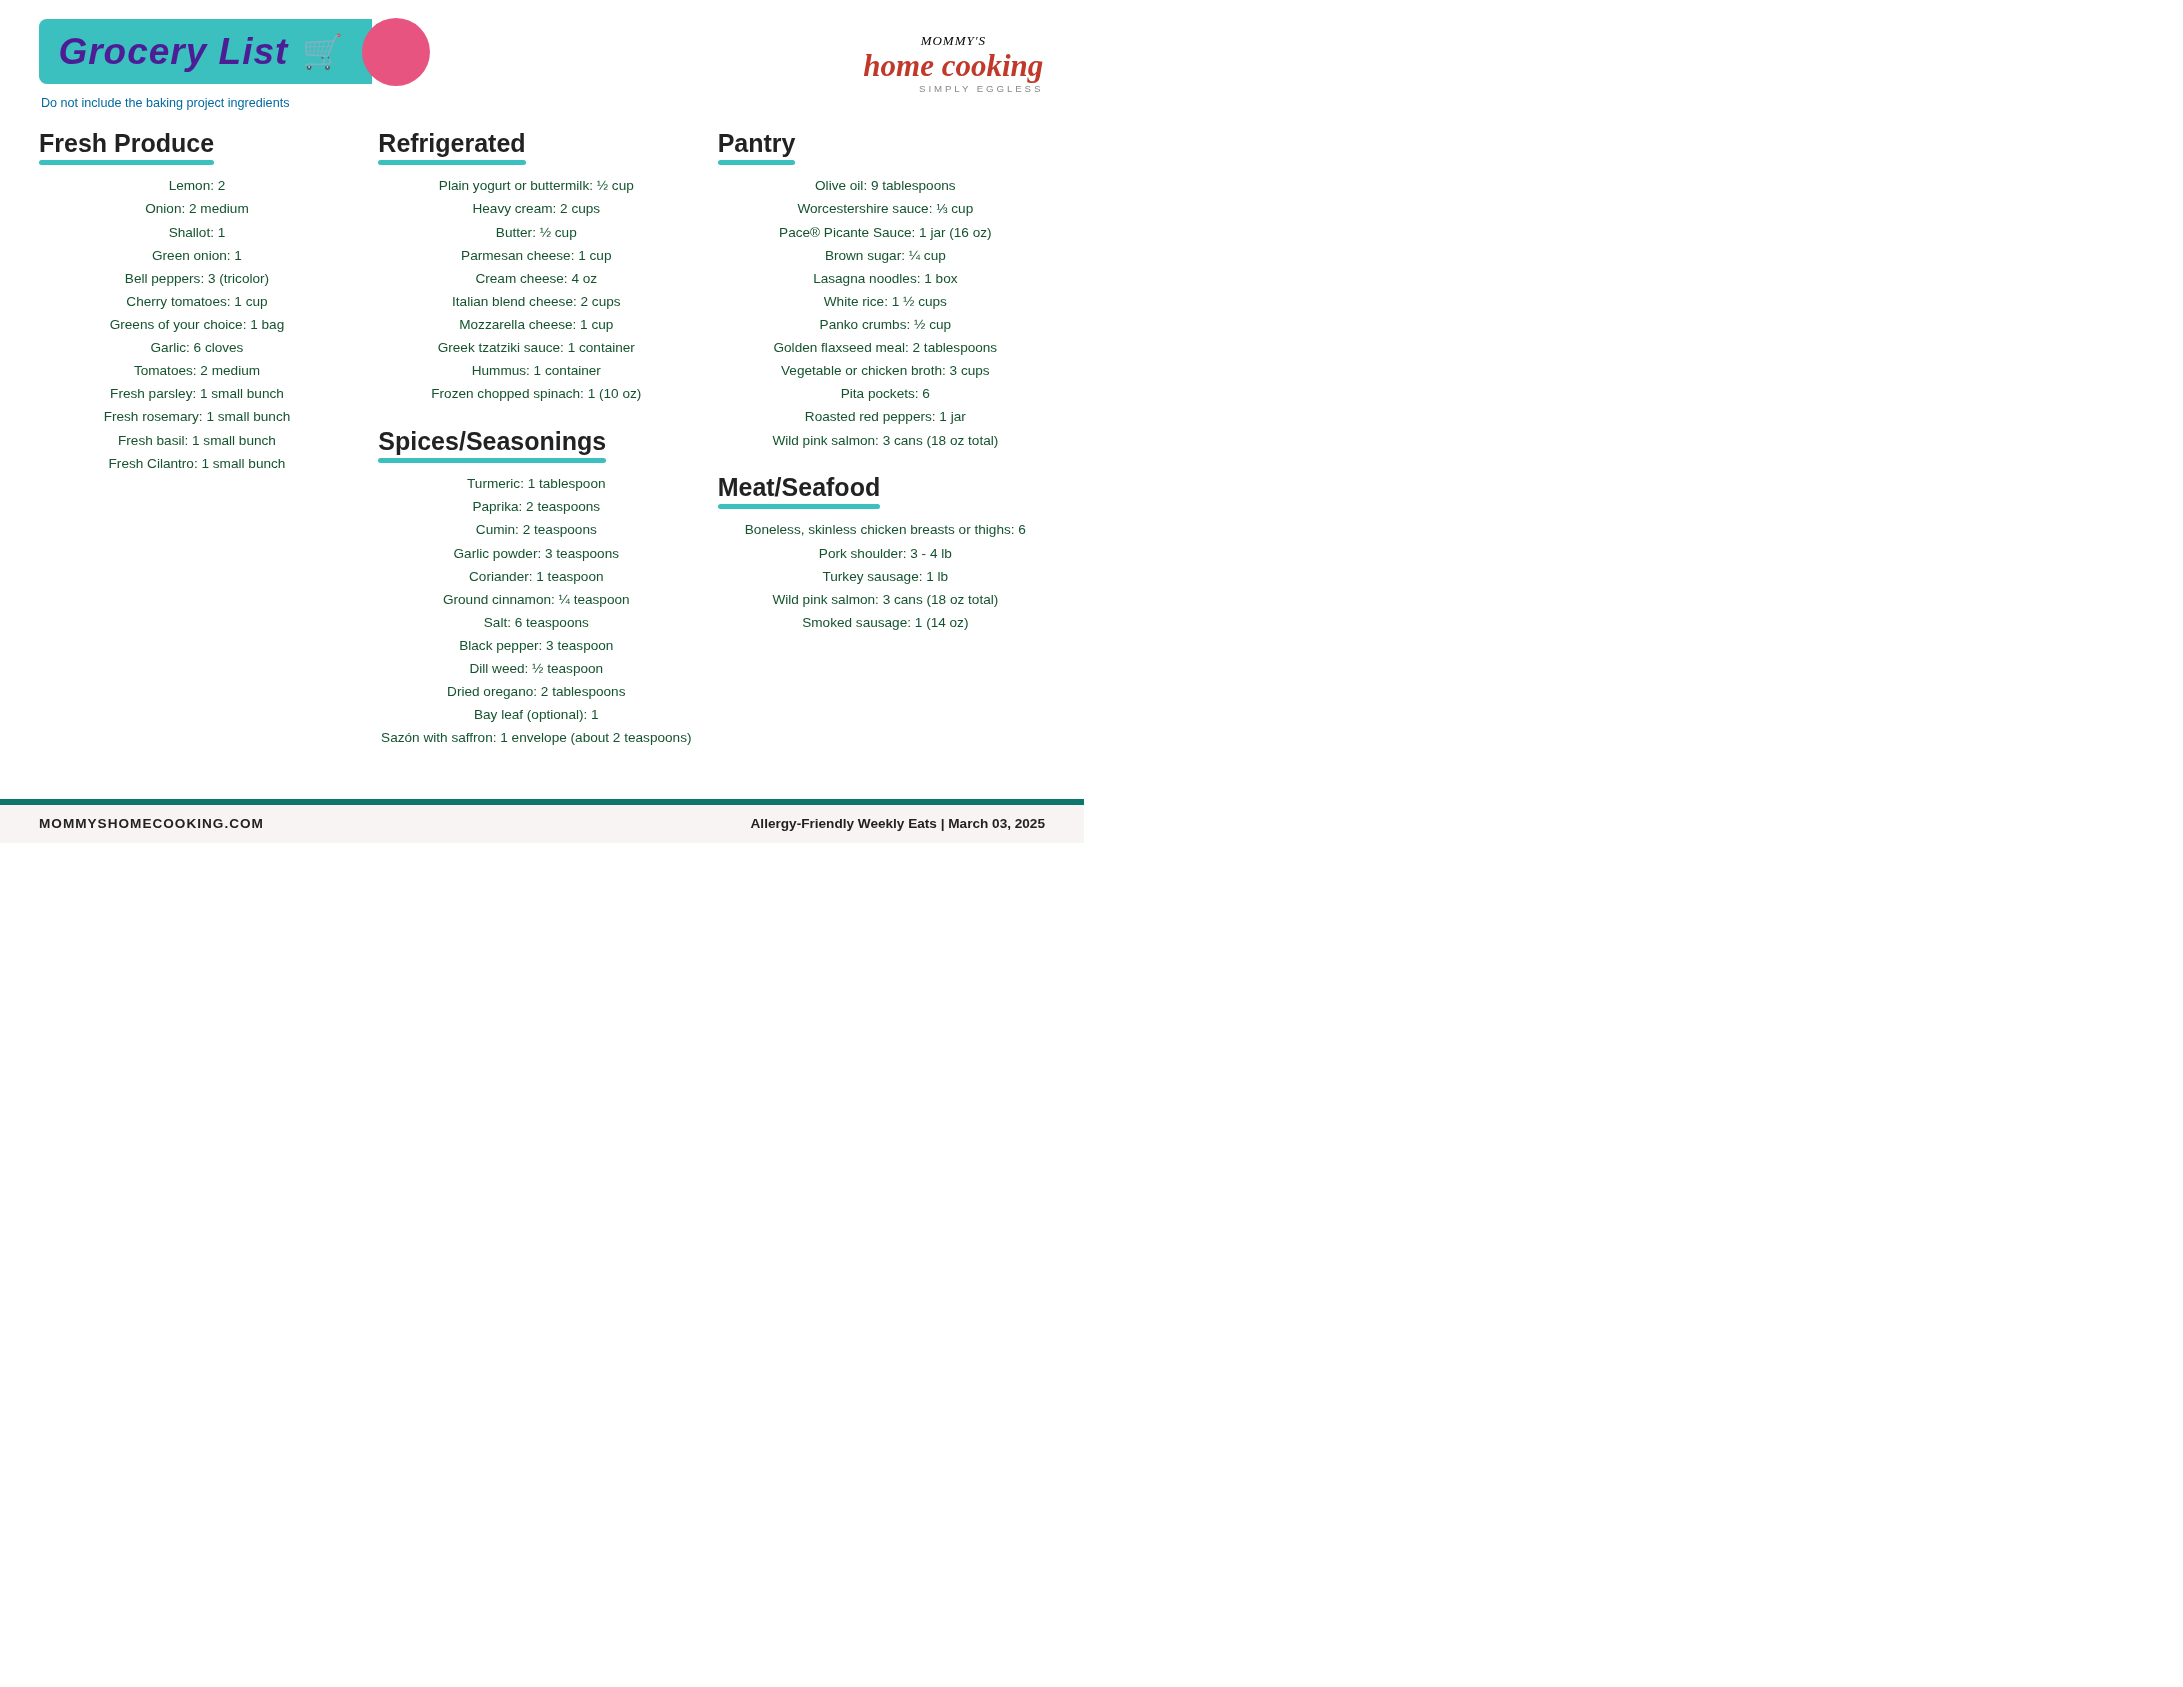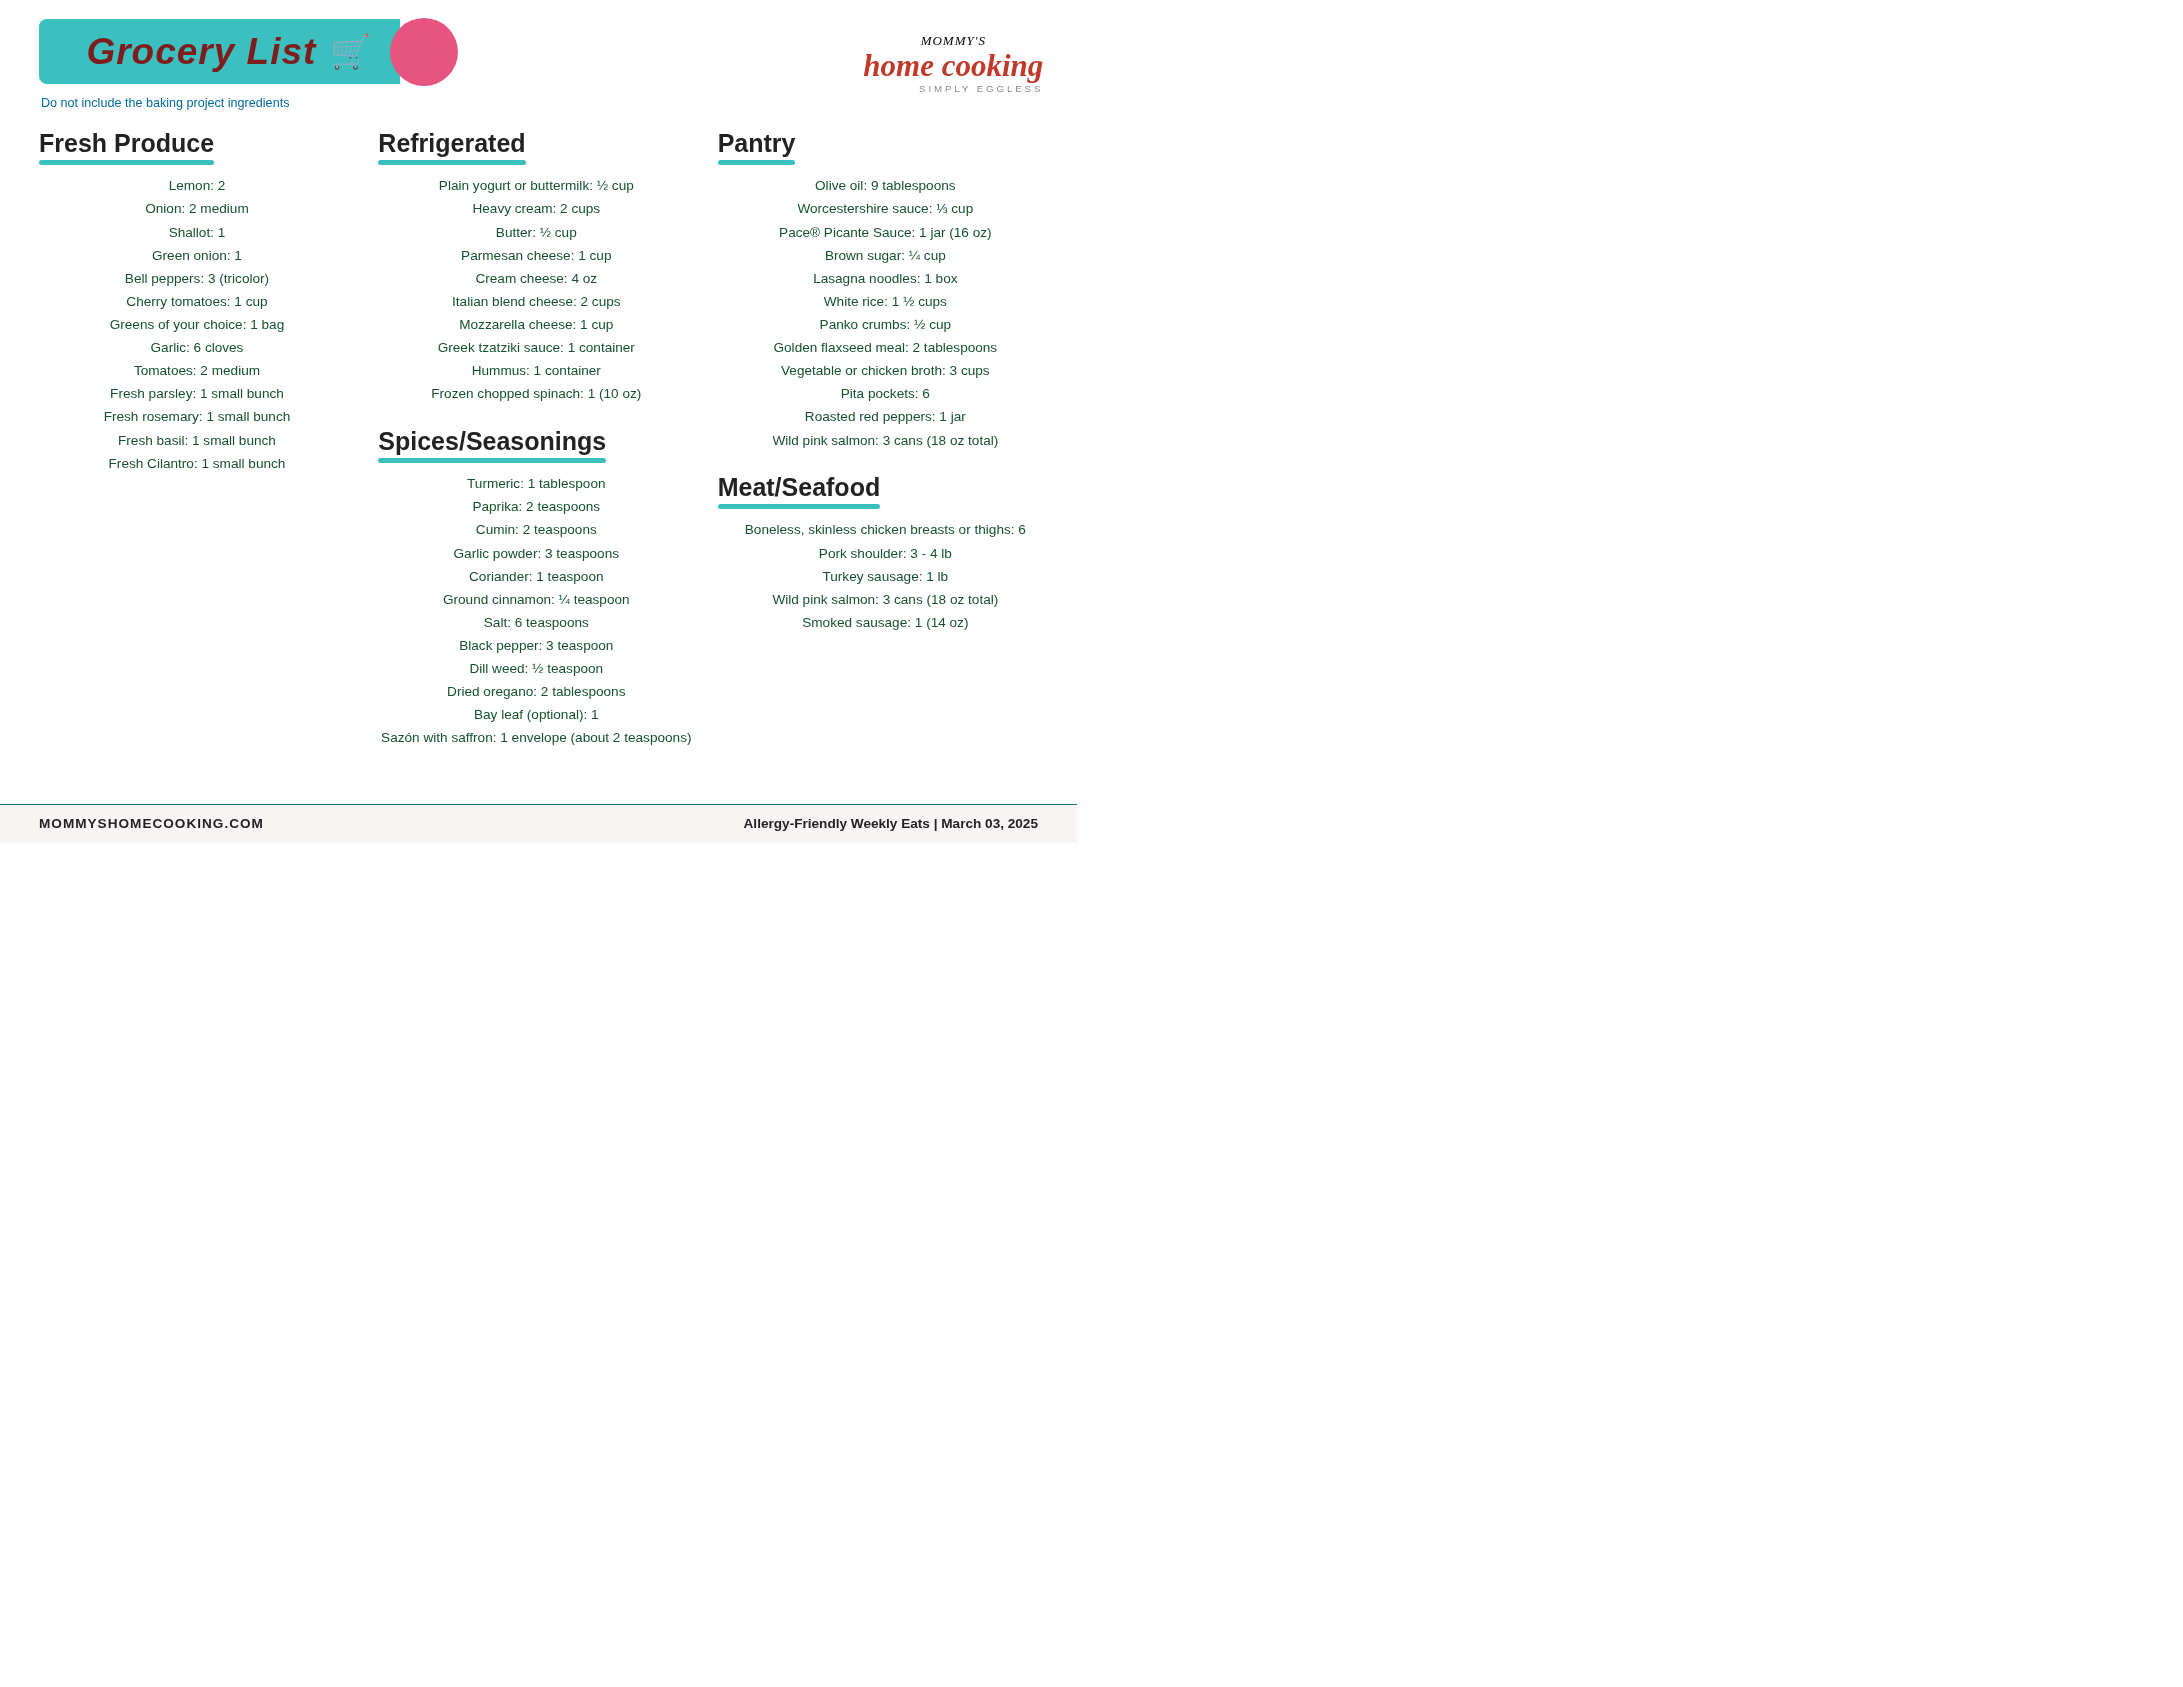--- a/index.html
+++ b/index.html
@@ -40,24 +40,23 @@
       border-radius: 7.8px 0 0 7.8px;
       padding: 11.6px 29px 11.6px 19.4px;
       display: flex;
       align-items: center;
       gap: 13.6px;
     }
     .banner-title {
       font-family: 'Arial Black', Arial, sans-serif;
       font-size: 37px;
       font-weight: 900;
-      color: #7f1d1d;
+      color: #4c1d95;
       font-style: italic;
       letter-spacing: 1px;
-      margin-left: 28px;
     }
     .cart-icon {
       font-size: 33px;
     }
     .banner-pink {
       width: 68px;
       height: 68px;
       background: #e75480;
       border-radius: 50%;
       margin-left: -9.7px;
@@ -155,23 +154,23 @@
       height: 25px;
       margin-bottom: 3.9px;
       width: 213px;
     }
 
     
     .footer {
       position: absolute;
       bottom: 0;
       left: 0;
-      right: 15px;
+      right: 8px;
       background: #f8f4f4;
-      border-top: 1px solid #0f766e;
+      border-top: 6px solid #0f766e;
       padding: 11.6px 39px;
       display: flex;
       justify-content: space-between;
       align-items: center;
     }
     .footer-left {
       font-weight: 900;
       font-size: 13.6px;
       letter-spacing: 1px;
       color: #222;

